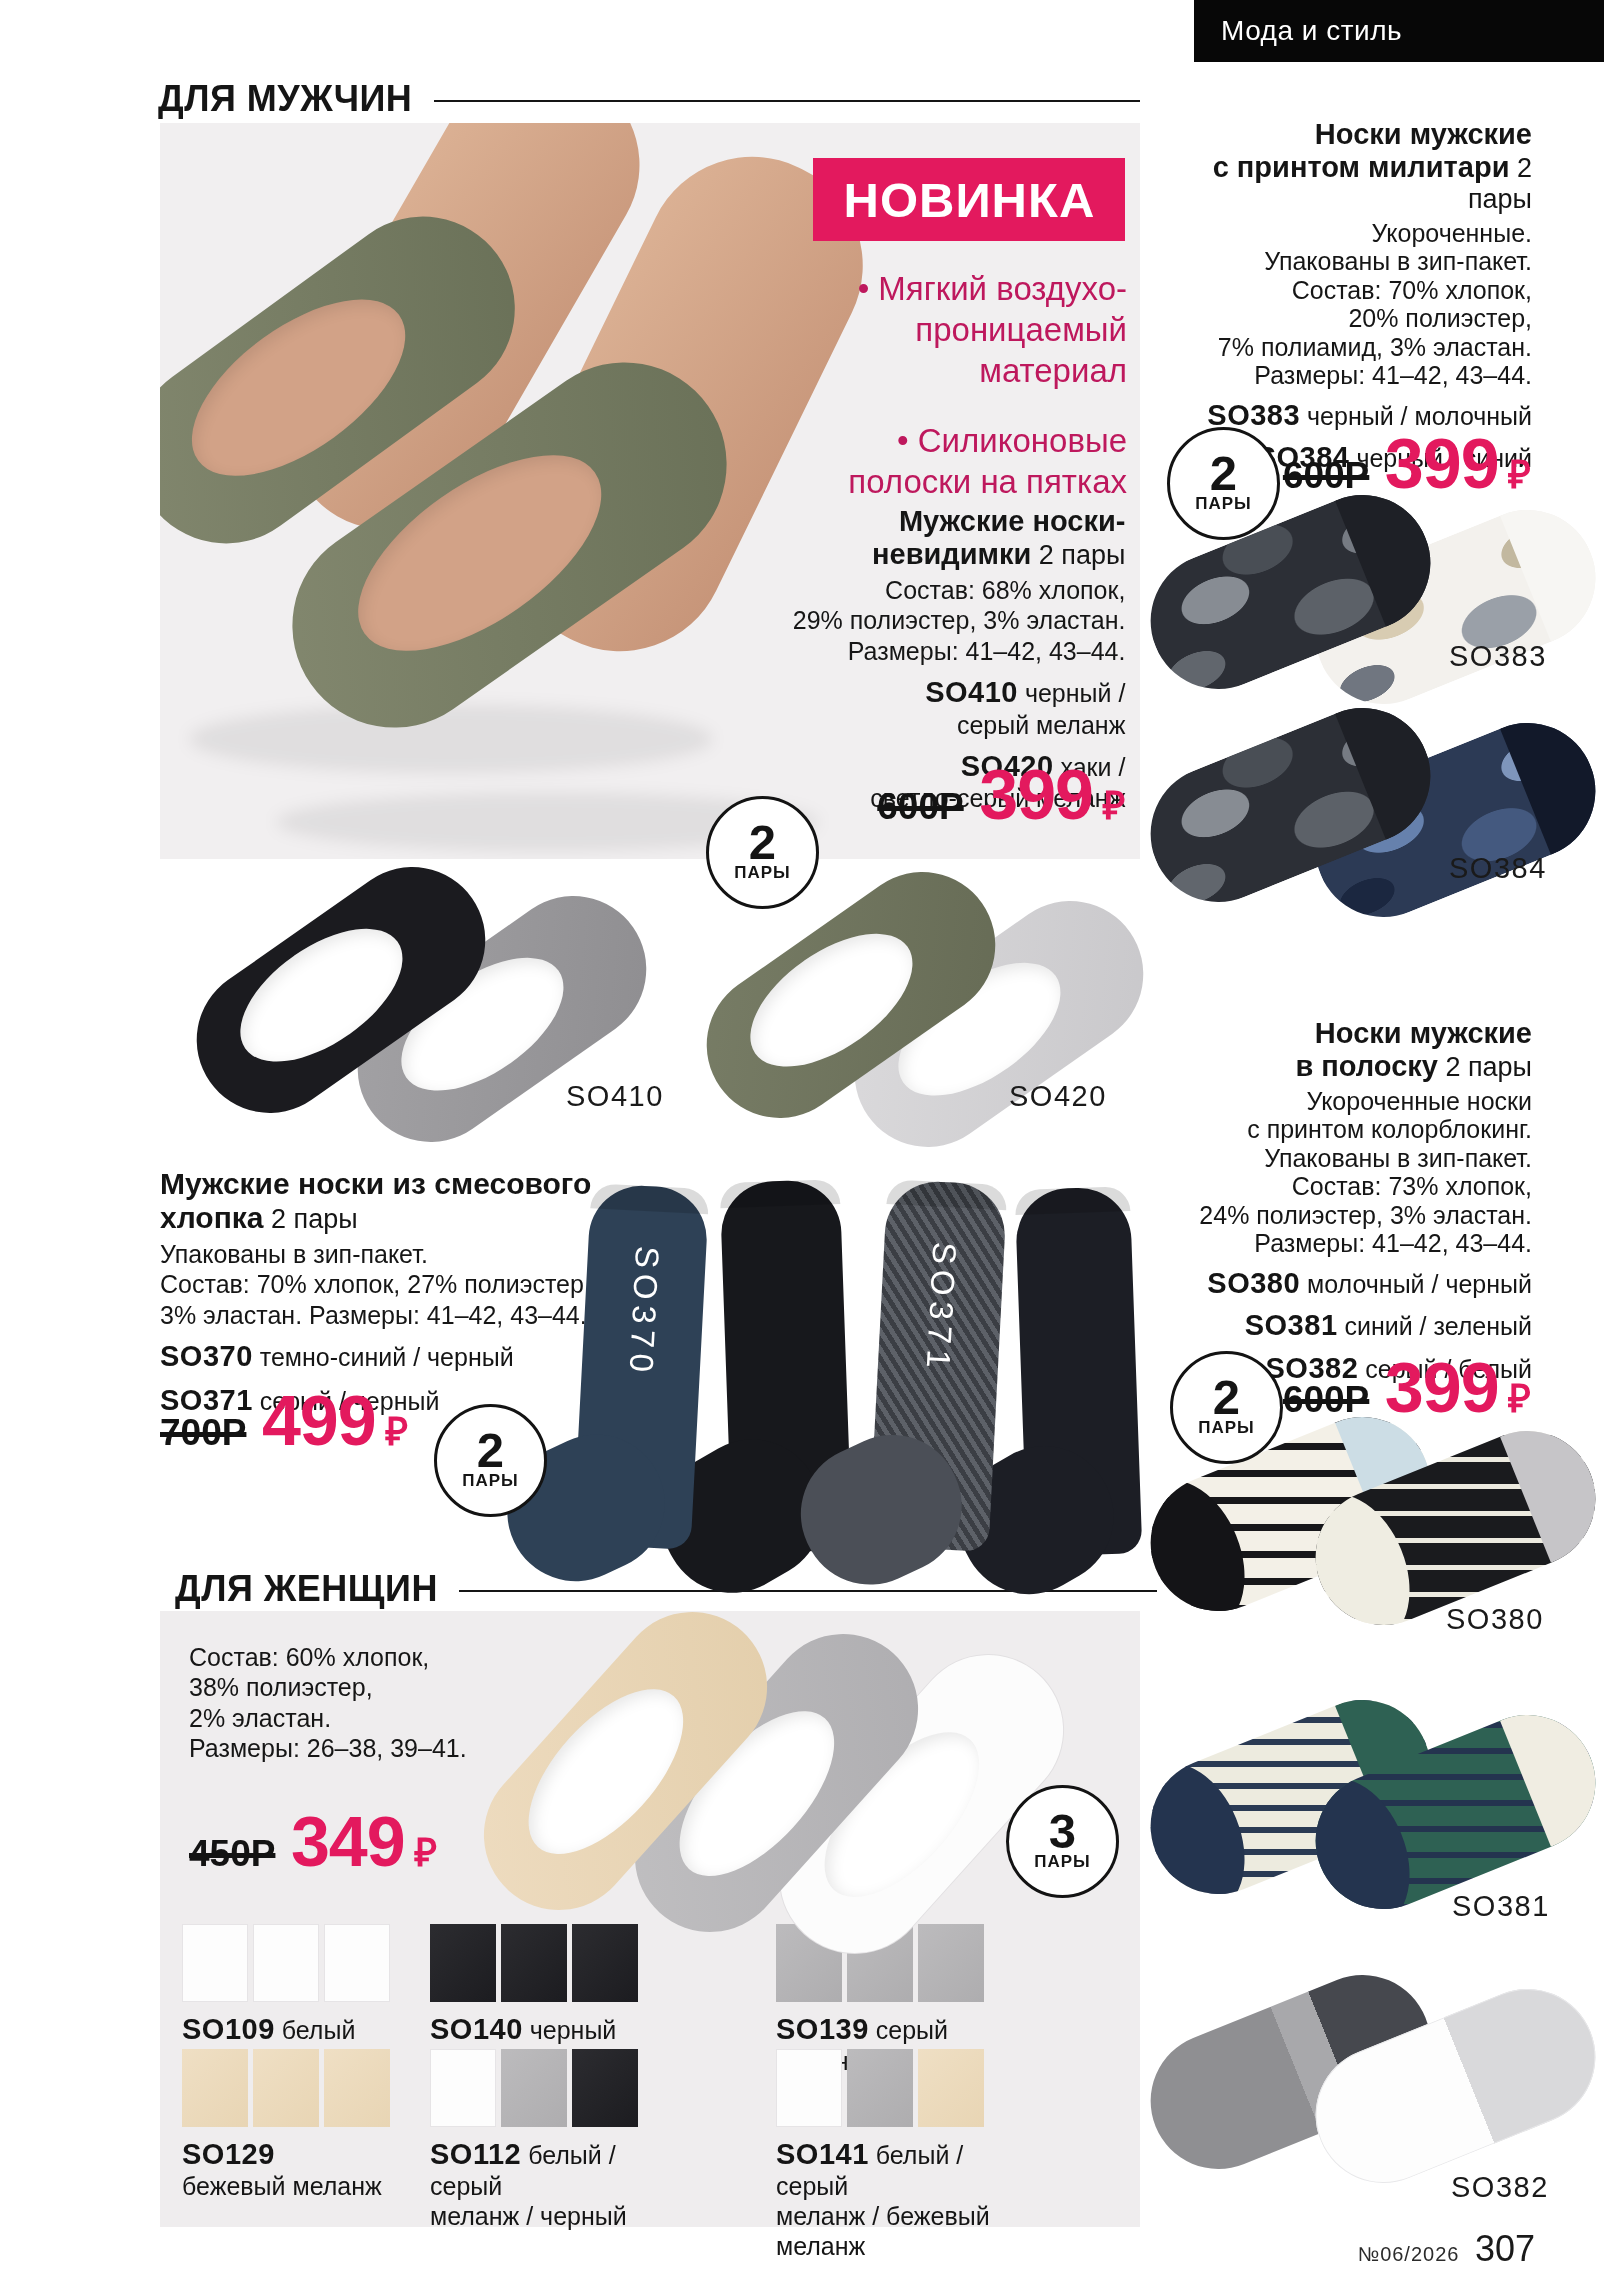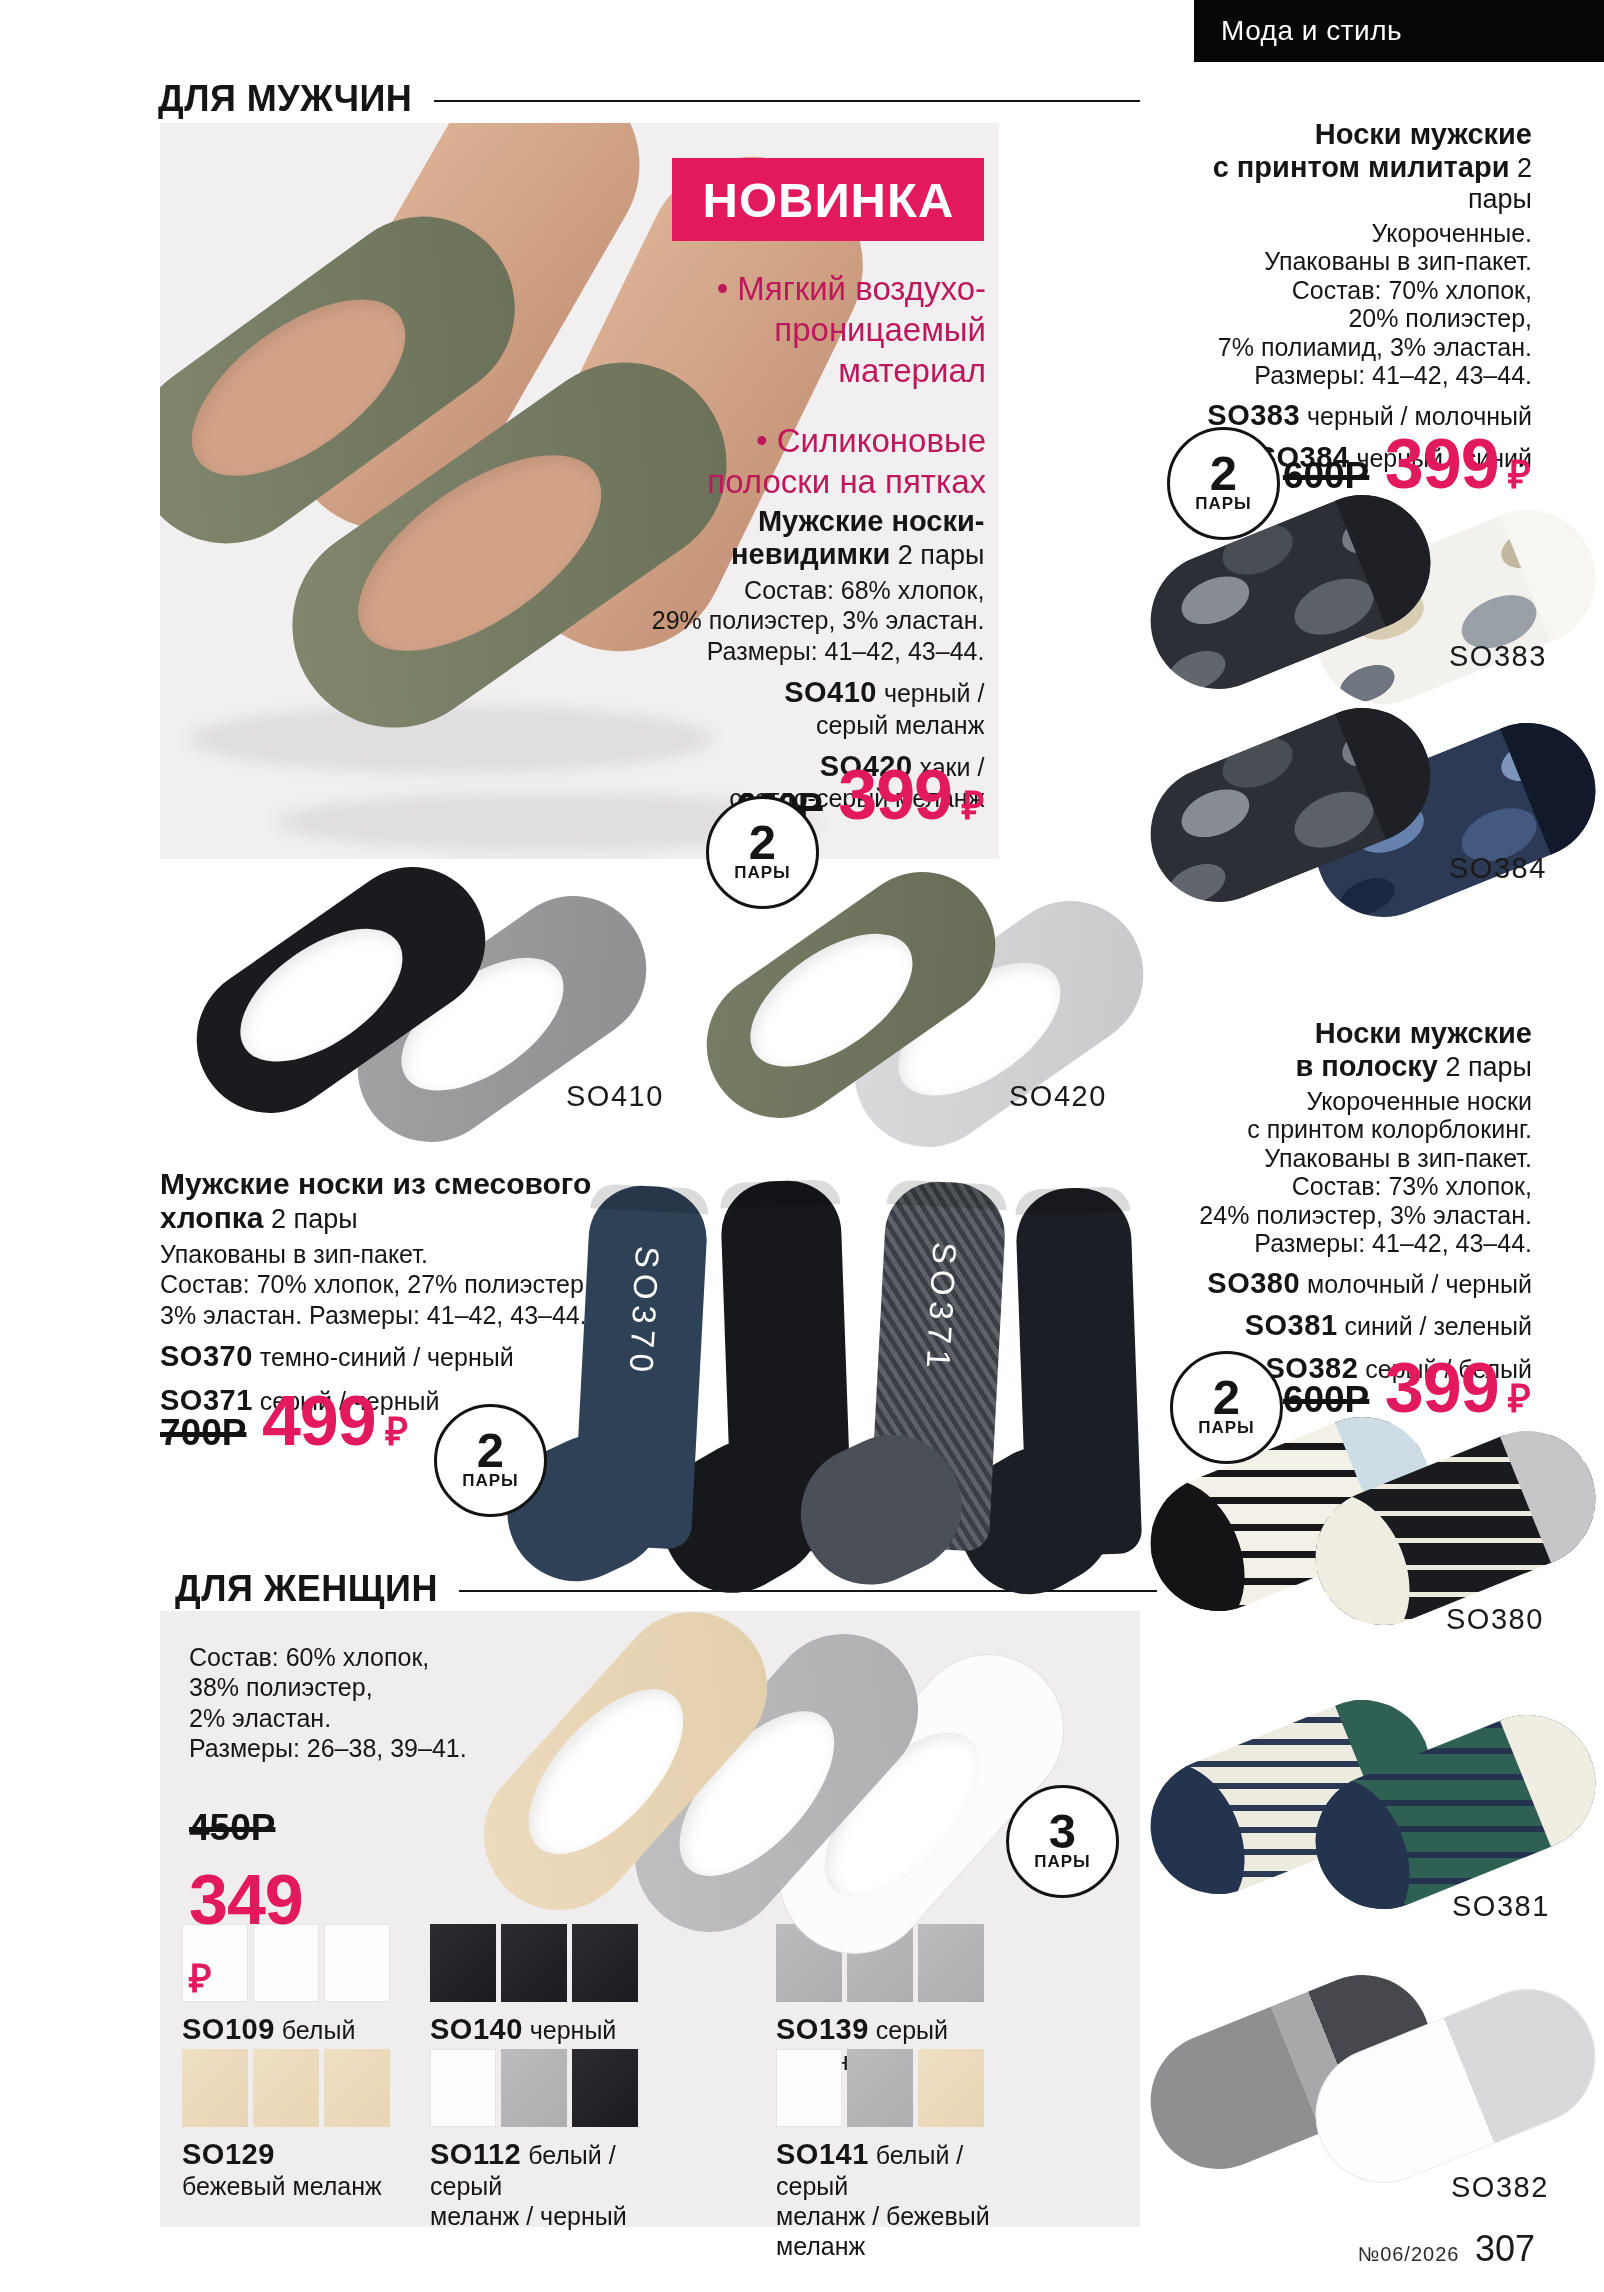--- a/index.html
+++ b/index.html
@@ -12,21 +12,21 @@
   #topbar{left:1194px;top:0;width:411px;height:62px;background:#070707;color:#fff;
           display:flex;align-items:center;padding-left:27px;box-sizing:border-box;
           font-size:28px;font-weight:400;letter-spacing:0.5px;}
 
   
   .sec-head{display:flex;align-items:center;width:982px;}
   .sec-head .t{font-size:36px;font-weight:800;letter-spacing:0.5px;white-space:nowrap;}
   .sec-head .rule{flex:1;height:2.9px;background:#151515;margin-left:21.3px;margin-top:3.9px;}
 
   
-  #hero{left:160px;top:123px;width:839px;height:736px;background:#f1eff0;overflow:hidden;}
+  #hero{left:160px;top:123px;width:980px;height:736px;background:#f1eff0;overflow:hidden;}
   #hero .shadow{position:absolute;background:rgba(0,0,0,0.07);border-radius:50%;filter:blur(7.8px);}
   .leg{position:absolute;background:linear-gradient(100deg,#dcb295,#c69478);border-radius:107px;}
   .khaki{background:linear-gradient(120deg,#83886f,#697057);}
   .pill{position:absolute;border-radius:969px;}
   .pill::after{content:"";position:absolute;left:15%;top:12%;width:58%;height:66%;
                background:#fff;border-radius:50%;box-shadow:inset 0 5.8px 15.5px rgba(0,0,0,0.10);}
   .openSkin::after{background:#d2a287;}
   .pBlack{background:#1b1b1f;}
   .pGrey{background:linear-gradient(130deg,#a3a2a5,#8e8d90);}
   .pKhaki2{background:linear-gradient(130deg,#787d66,#666b55);}
@@ -252,21 +252,21 @@
 </div>
 
 <div id="womenblock" class="abs"></div>
 
 <div id="women-text" class="abs lblock" style="z-index:5;">
   <div class="details pre">Состав: 60% хлопок,
 38% полиэстер,
 2% эластан.
 Размеры: 26–38, 39–41.</div>
 </div>
-<div class="price abs" style="left:189px;top:1807px;justify-content:flex-start;z-index:5;flex-direction:column;">
+<div class="price abs" style="left:189px;top:1807px;justify-content:flex-start;z-index:5;">
   <span class="old">450Р</span>
   <span class="new">349</span>
   <span class="rub">₽</span>
 </div>
 
 <div class="pill pWhite" style="left:747px;top:1729px;width:349px;height:150px;transform:rotate(-48deg);z-index:2;"></div>
 <div class="pill pGreyW" style="left:602px;top:1708px;width:349px;height:150px;transform:rotate(-48deg);z-index:3;"></div>
 <div class="pill pBeige" style="left:451px;top:1686px;width:349px;height:150px;transform:rotate(-48deg);z-index:4;"></div>
 
 <div class="pairs abs" style="left:1006px;top:1785px;">

